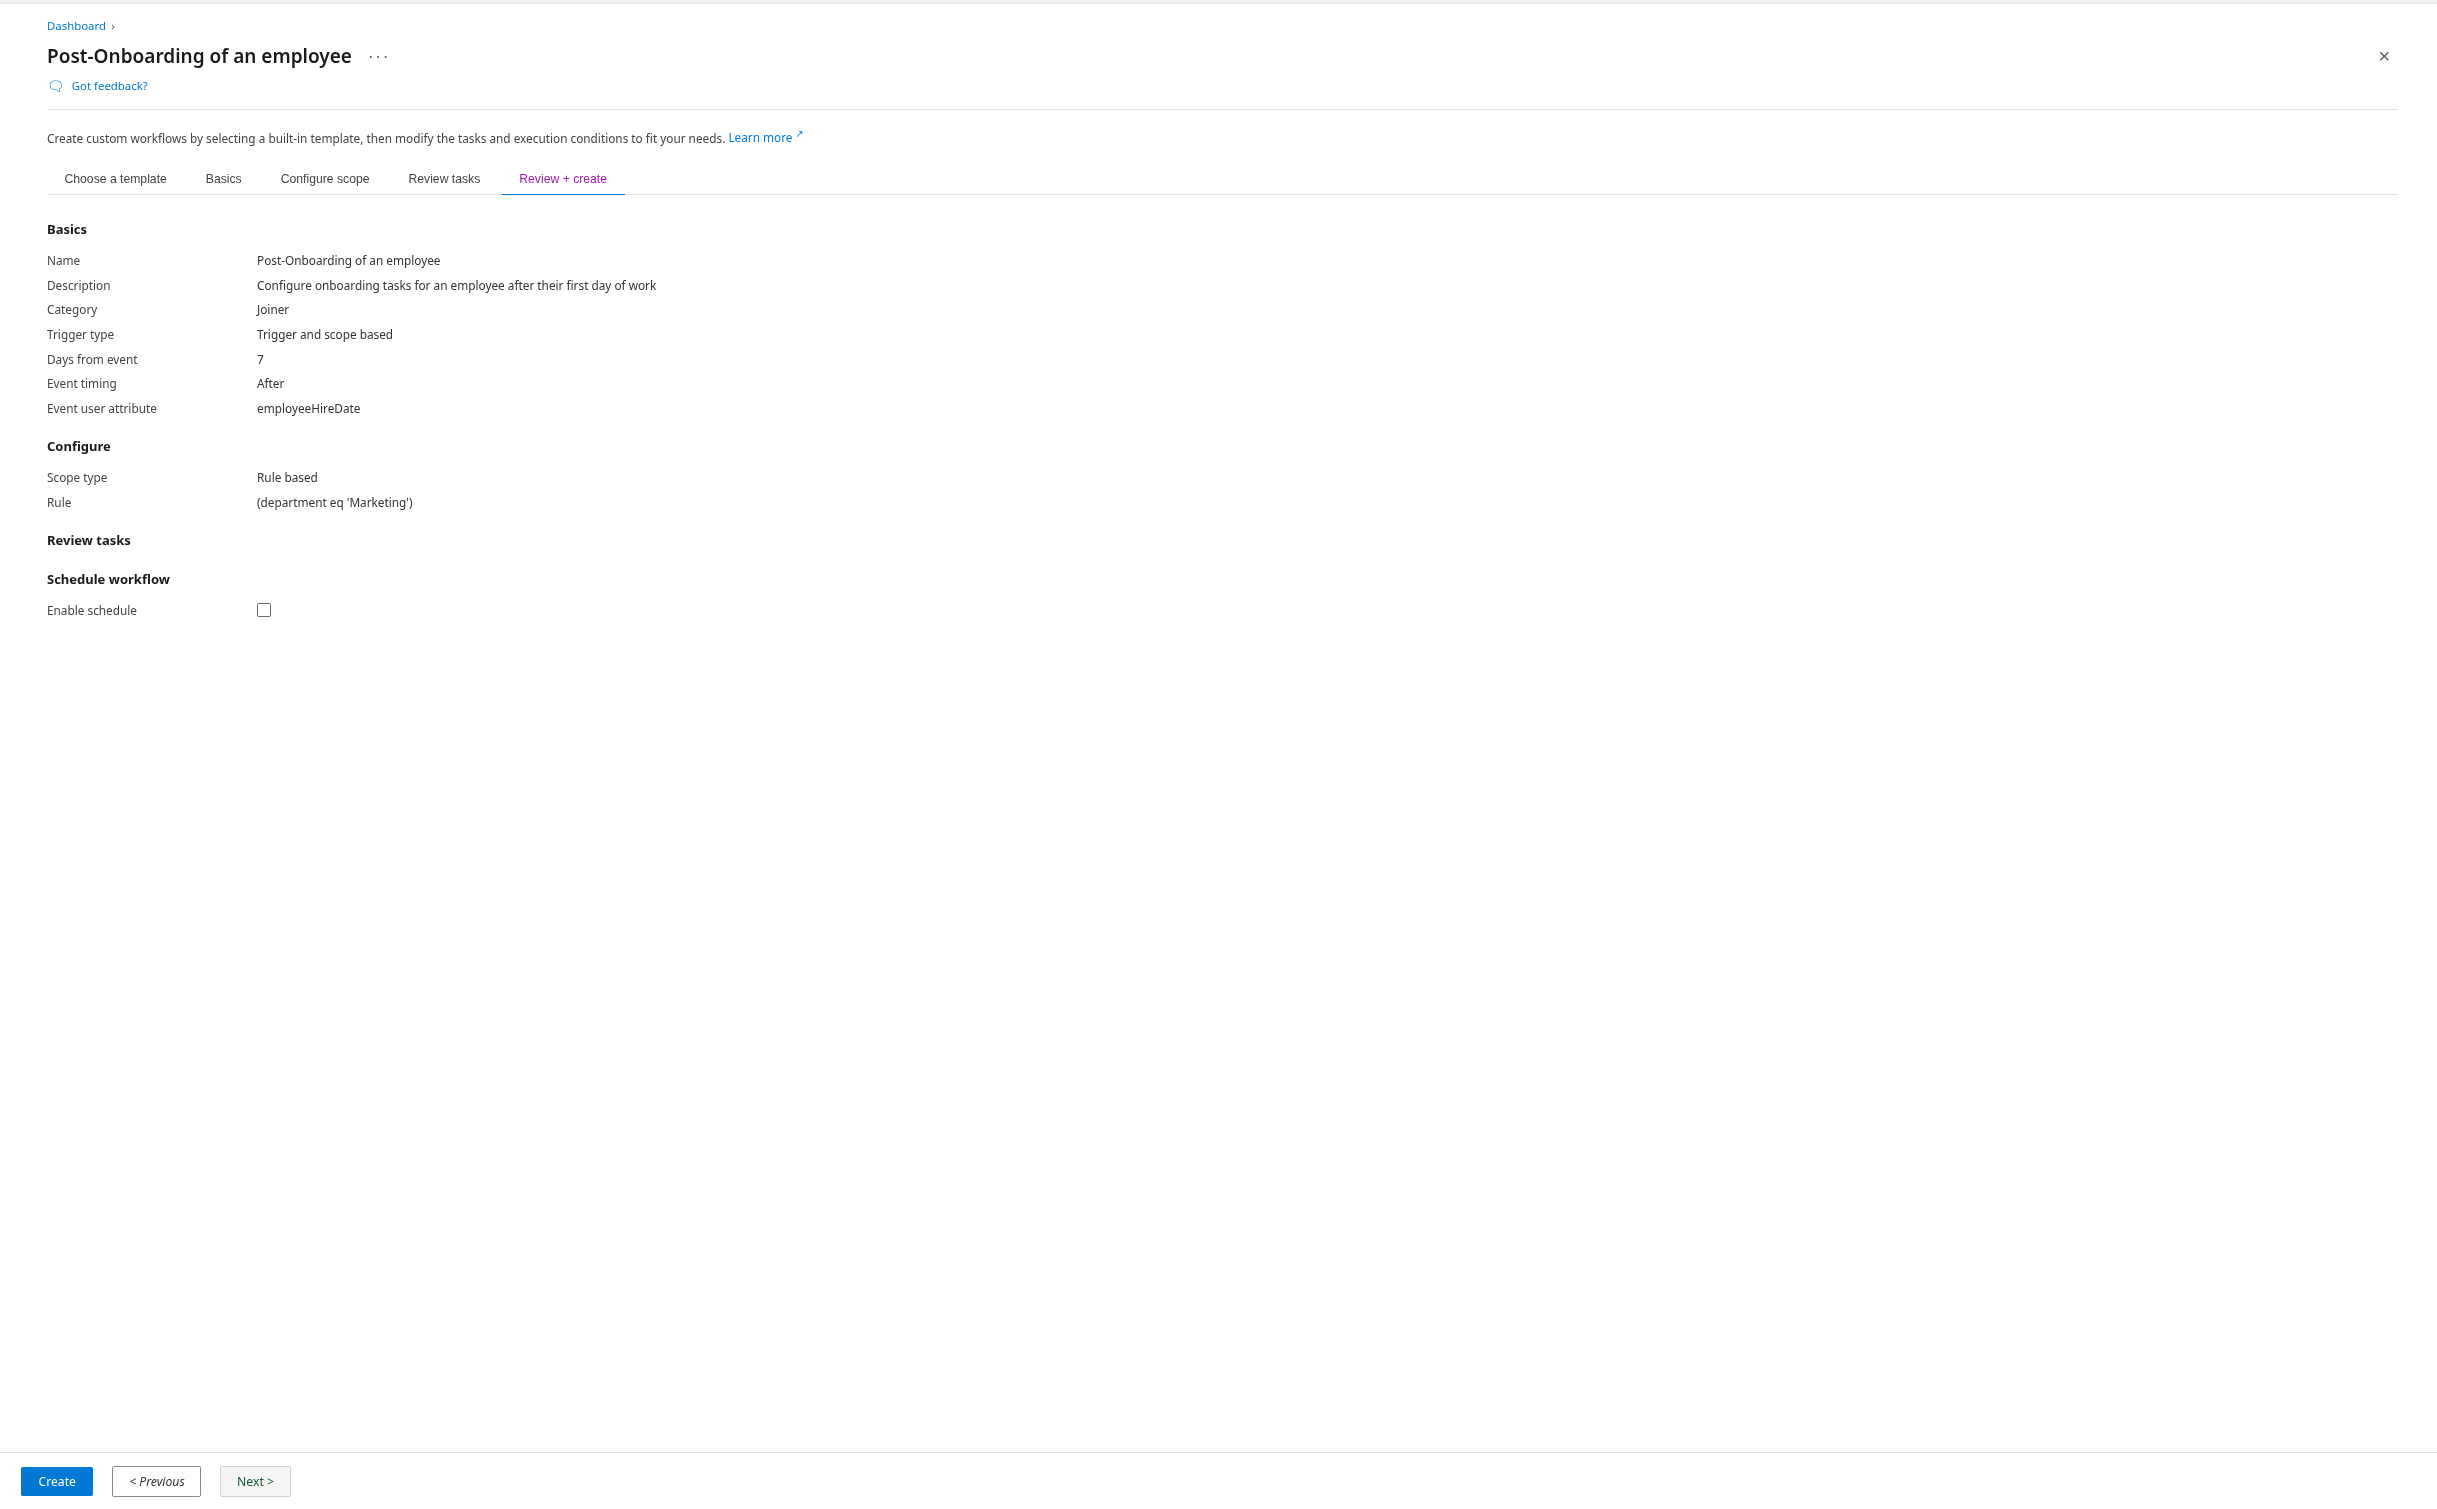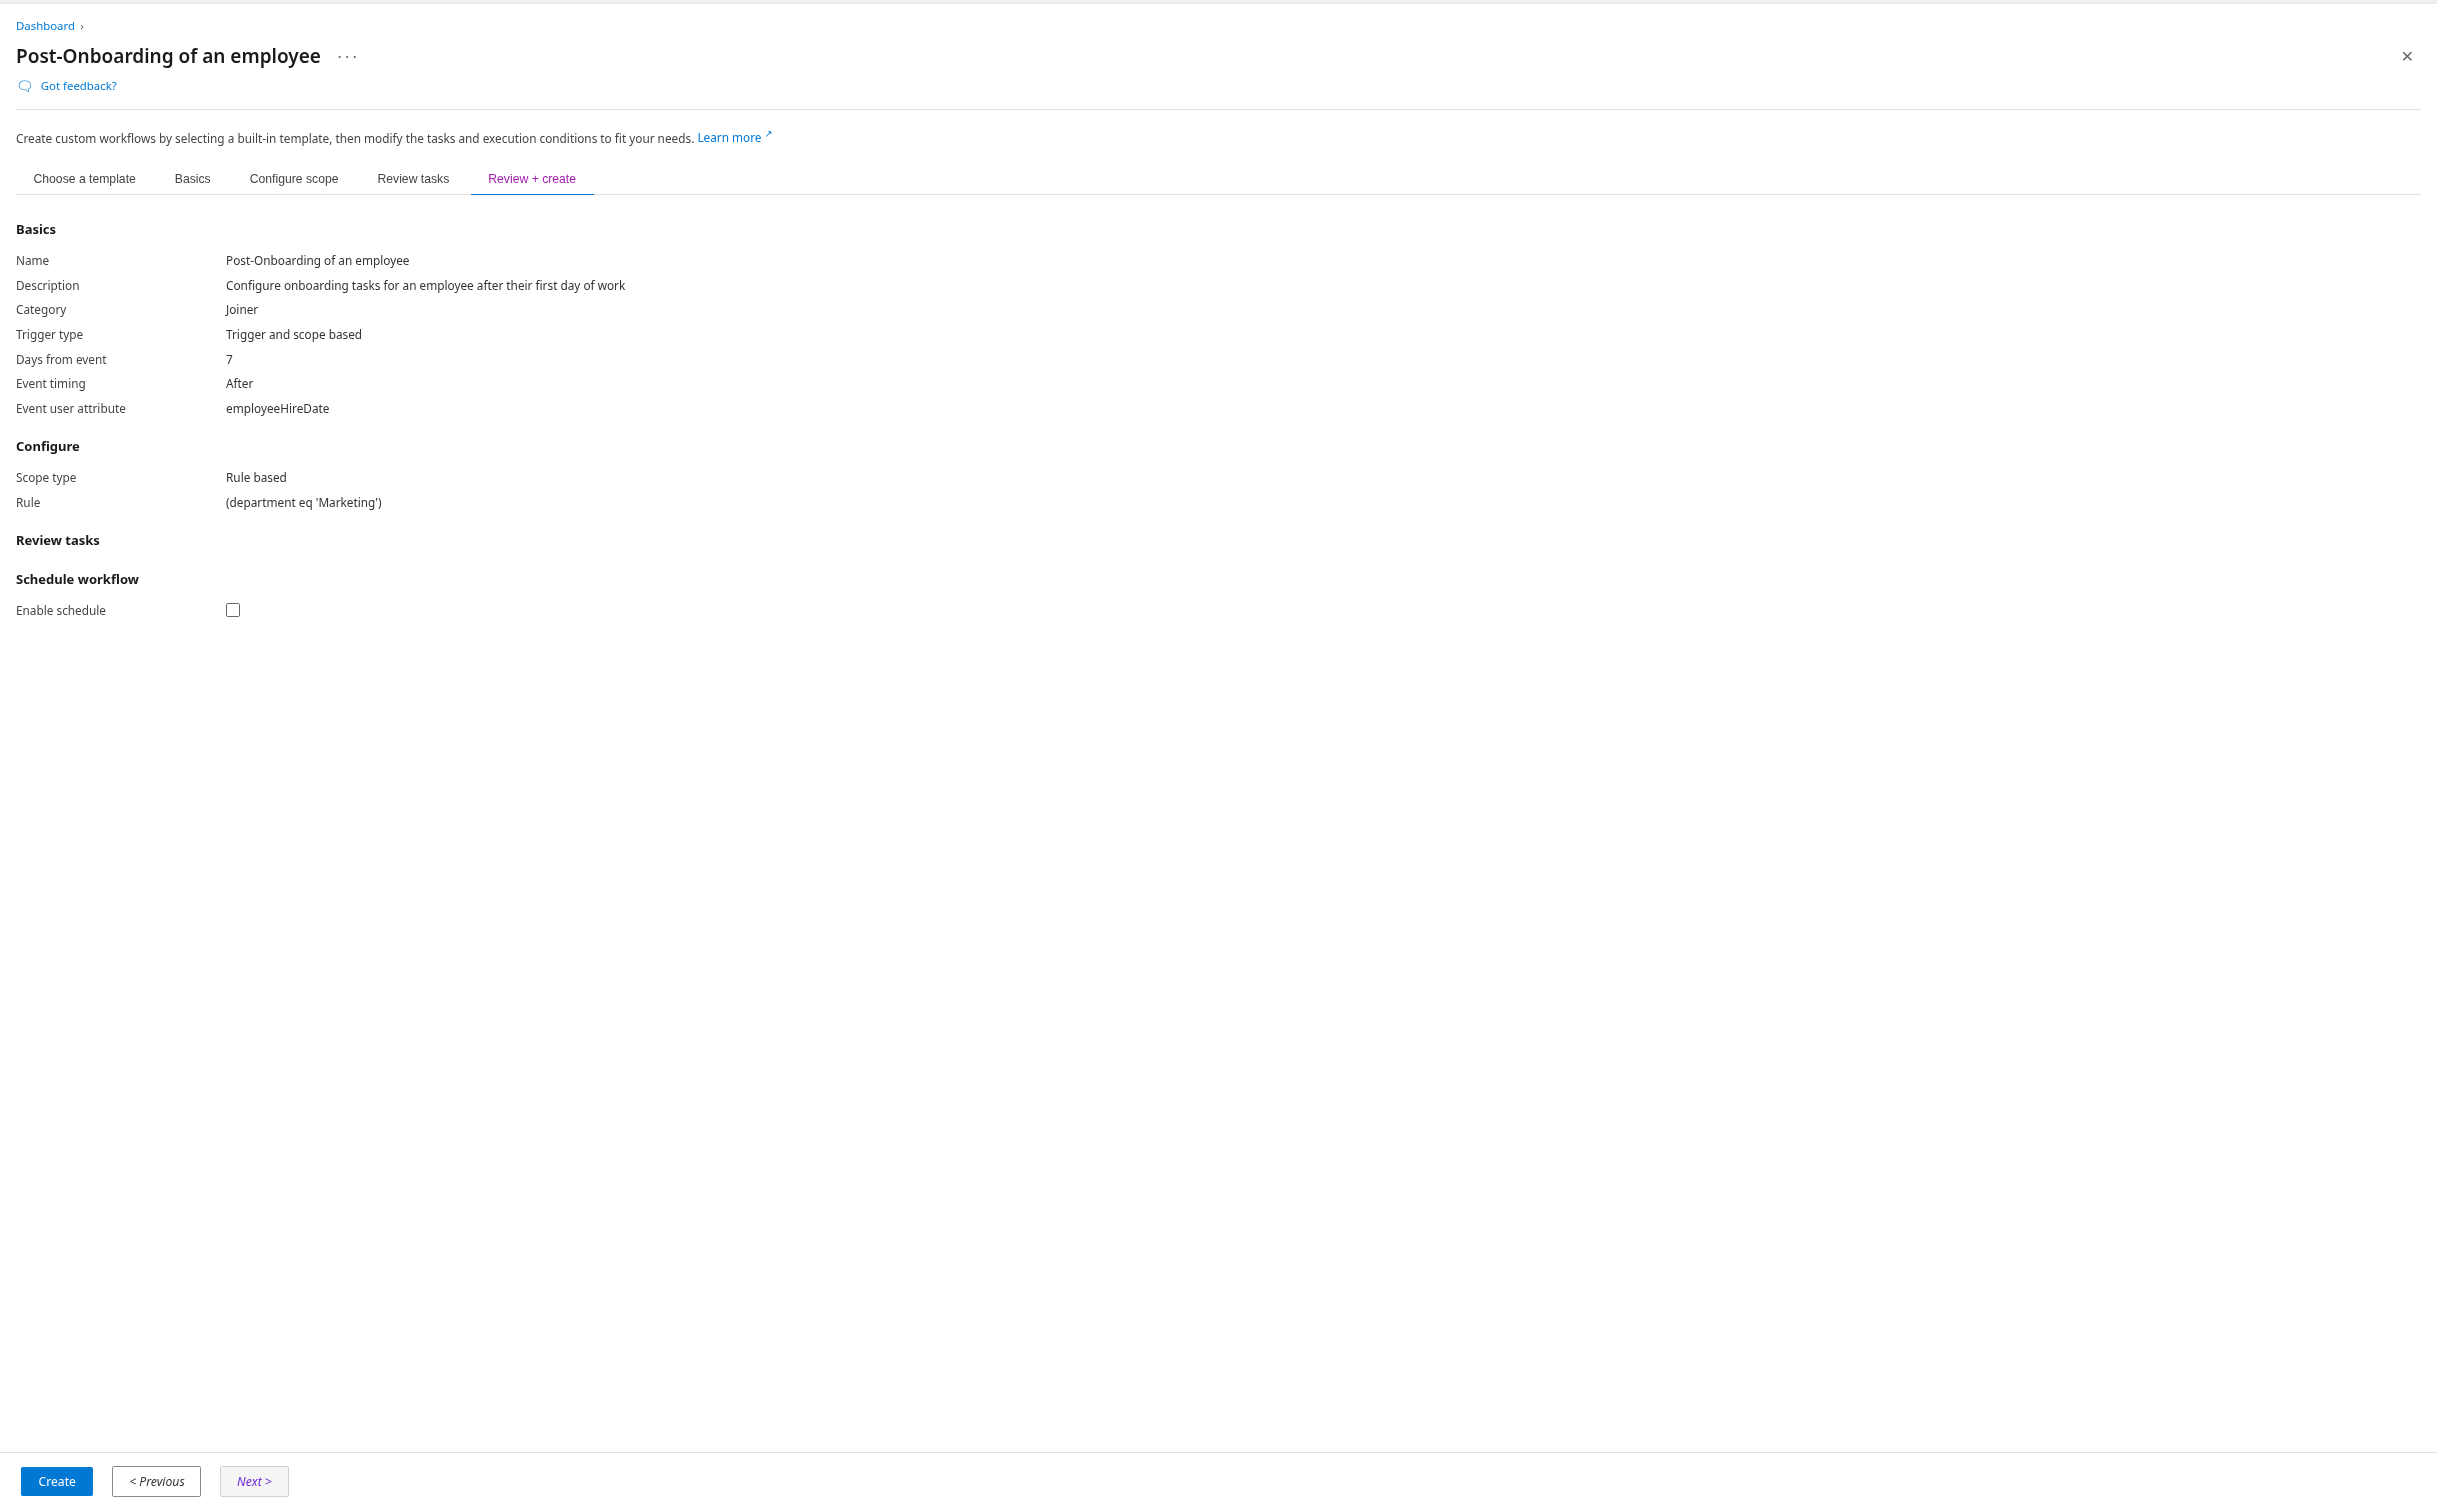--- a/index.html
+++ b/index.html
@@ -12,22 +12,23 @@
       display: flex;
       flex-direction: column;
     }
     .top-bar {
       height: 3.5px;
       background: #f0f0f0;
       border-bottom: 0.9px solid #e8e8e8;
     }
     .main-content {
       flex: 1;
-      padding: 14px 16px;
+      padding: 14px 39px;
       overflow-y: auto;
+      margin-left: 8px;
     }
     .breadcrumb {
       display: flex;
       align-items: center;
       gap: 5.2px;
       margin-bottom: 10.5px;
     }
     .breadcrumb-link {
       color: #0078d4;
       font-size: 11.4px;
@@ -197,28 +198,27 @@
       border: 0.9px solid #888;
       padding: 6.1px 15.7px;
       font-size: 12.2px;
       cursor: pointer;
       border-radius: 1.7px;
       font-family: inherit;
       font-style: italic;
     }
     .btn-next {
       background: #f5f5f5;
-      color: #6d28d9;
+      color: #14532d;
       border: 0.9px solid #d0d0d0;
       padding: 6.1px 15.7px;
       font-size: 12.2px;
       cursor: not-allowed;
       border-radius: 1.7px;
       font-family: inherit;
-      font-style: italic;
     }
   </style>
 </head>
 <body>
 
 <div class="top-bar"></div>
 
 <div class="main-content">
 
   <div class="breadcrumb">

